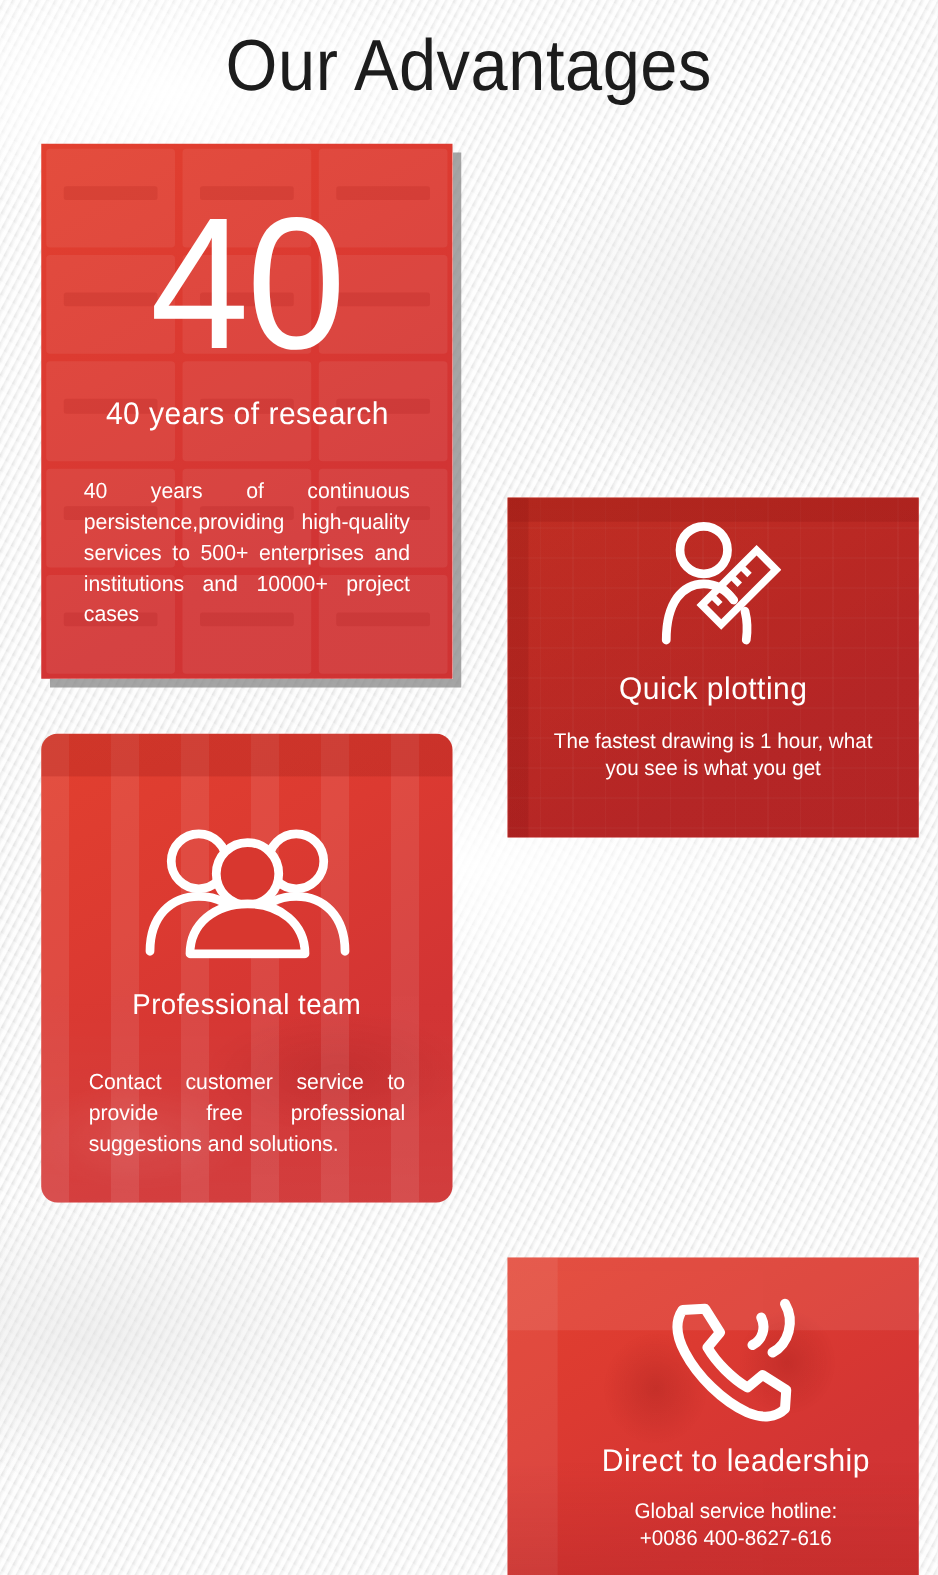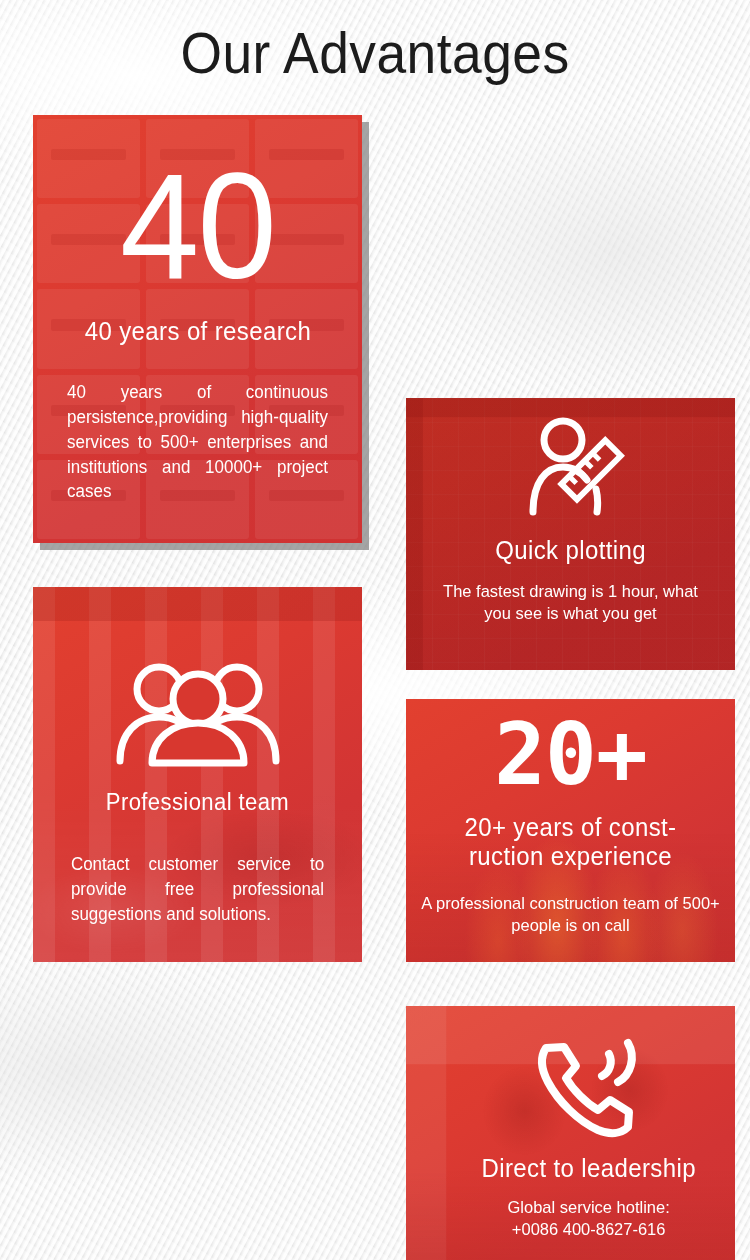--- a/index.html
+++ b/index.html
@@ -59,21 +59,21 @@
     position: relative;
     overflow: hidden;
     background: linear-gradient(150deg, #e2402f 0%, #dc3a31 35%, #d23434 70%, #cf3333 100%);
     color: #ffffff;
     padding: 0;
   }
 
   .card-1 { grid-column: 1; grid-row: 1; box-shadow: 7px 7px 0 0 rgba(135,135,135,0.75); }
   .card-2 { grid-column: 2; grid-row: 1; height: 263px; align-self: start; }
   .card-3 { grid-column: 2; grid-row: 1 / span 2; margin-top: 283px; height: 272px; }
-  .card-4 { grid-column: 1; grid-row: 2; }
+  .card-4 { grid-column: 1; grid-row: 2; border-radius: 13px; }
   .card-5 { grid-column: 2; grid-row: 2; margin-top: 112px; height: 263px; }
   .card-6 { grid-column: 1; grid-row: 3; }
   .card-7 { grid-column: 2; grid-row: 3; padding-left: 36px; }
 
   
   .bg {
     position: absolute;
     inset: 0;
     opacity: 0.30;
     pointer-events: none;
@@ -326,31 +326,20 @@
           <path d="M162 104 C162 76 145 60 123 60 C108 60 96 67 88 79" fill="none" stroke="#fff" stroke-width="7" stroke-linecap="round"></path>
           <circle cx="84" cy="42" r="25" fill="#d8372f" stroke="#fff" stroke-width="7"></circle>
           <path d="M38 106 C38 82 58 66 84 66 C110 66 130 82 130 106 Z" fill="#d8372f" stroke="#fff" stroke-width="7" stroke-linejoin="round"></path>
         </svg>
       </div>
       <div class="card-title c4-title small">Professional team</div>
       <div class="card-desc c4-desc">Contact customer service to provide free professional suggestions and solutions.</div>
     </div>
   </div>
 
-  <div class="card card-5">
-    <div class="bg bg-workers"></div>
-    <div class="content">
-      <div class="stat-20">20+</div>
-      <div class="card-title c5-title">
-        <div>20+ years of const-</div>
-        <div>ruction experience</div>
-      </div>
-      <div class="card-sub c5-sub sub-center">A professional construction team of 500+ people is on call</div>
-    </div>
-  </div>
 
 
   <div class="card card-7">
     <div class="bg bg-call"></div>
     <div class="content">
       <div class="icon c7-icon">
         <svg width="126" height="118" viewBox="0 0 126 118">
           <path d="M20 24 C14 33 15 45 22 58 C32 77 52 97 72 106 C84 111 95 110 102 103
                    L103 88 L84 76 L72 86 C60 79 47 66 40 54 L50 42 L38 23 Z" fill="none" stroke="#fff" stroke-width="8" stroke-linejoin="round" stroke-linecap="round"></path>
           <path d="M76 52 C84 48 87 38 83 30" fill="none" stroke="#fff" stroke-width="8" stroke-linecap="round"></path>

